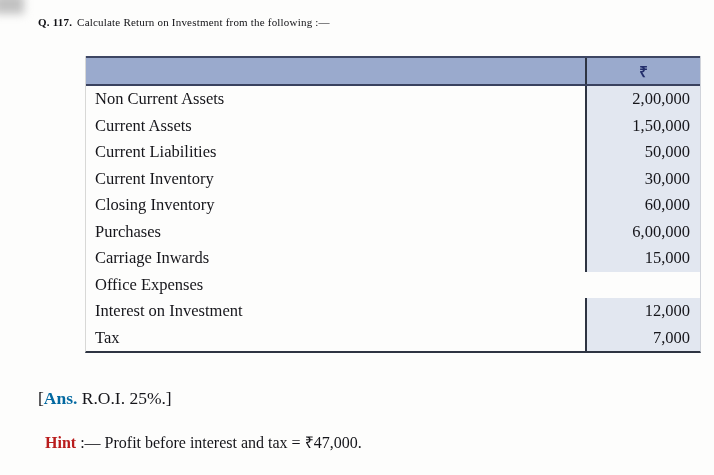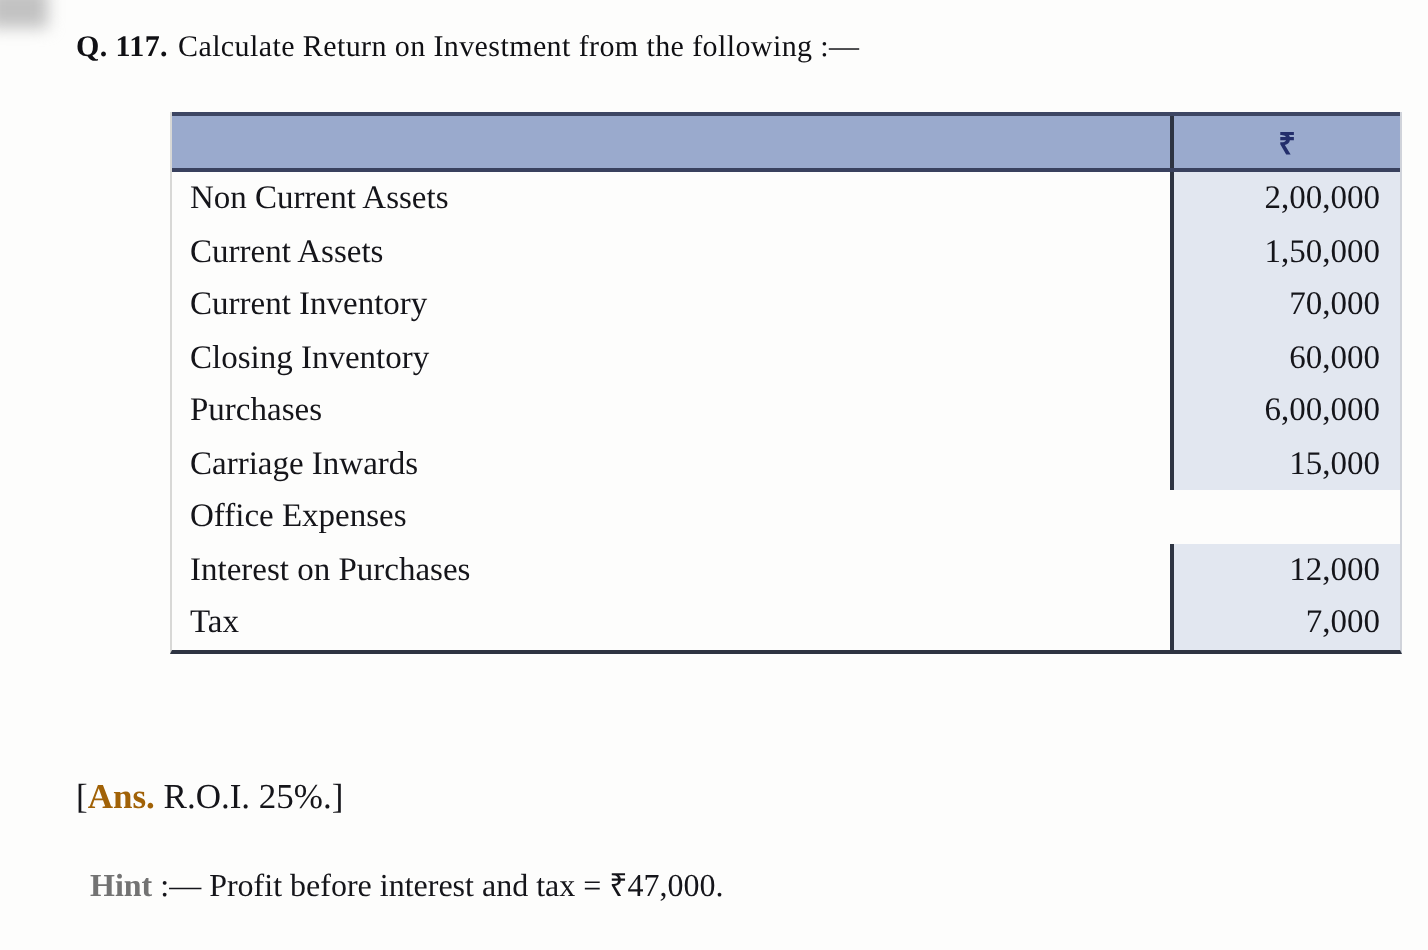--- a/index.html
+++ b/index.html
@@ -12,21 +12,21 @@
     color: #15151a;
   }
   .scan-corner {
     position: absolute; left: -6px; top: -6px;
     width: 30px; height: 20px;
     background: #c2c2c2;
     filter: blur(4px);
   }
   .title {
     position: absolute; left: 38px; top: 16px;
-    font-size: 15px; letter-spacing: 0.2px; color: #101014;
+    font-size: 11px; letter-spacing: 0.2px; color: #101014;
     white-space: nowrap;
   }
   .title .qnum { font-weight: bold; margin-right: 5px; }
 
   .qtable {
     position: absolute; left: 85px; top: 56px; width: 616px;
     border-bottom: 2px solid #2e3442;
     border-left: 1px solid #d8d8d6;
     border-right: 1px solid #d0d3da;
   }
@@ -54,26 +54,26 @@
     background: #e2e7f0;
     border-left: 2px solid #2e3442;
     font-size: 16.5px;
     display: flex; align-items: center; justify-content: flex-end;
     padding-right: 10px;
   }
   .answer {
     position: absolute; left: 38px; top: 388px;
     font-size: 17.5px; white-space: nowrap;
   }
-  .answer .ans-label { color: #a16207; font-weight: bold; }
+  .answer .ans-label { color: #0369a1; font-weight: bold; }
   .hint {
     position: absolute; left: 45px; top: 431px;
     font-size: 16px; white-space: nowrap;
   }
-  .hint .hint-label { color: #737373; font-weight: bold; }
+  .hint .hint-label { color: #b91c1c; font-weight: bold; }
 </style>
 </head>
 <body>
 
 <div class="scan-corner"></div>
 
 <div class="title">
   <span class="qnum">Q. 117.</span><span>Calculate Return on Investment from the following :—</span>
 </div>
 
@@ -85,40 +85,44 @@
 
   <div class="trow">
     <div class="cell-label">Non Current Assets</div>
     <div class="cell-value">2,00,000</div>
   </div>
   <div class="trow">
     <div class="cell-label">Current Assets</div>
     <div class="cell-value">1,50,000</div>
   </div>
   <div class="trow">
+    <div class="cell-label">Current Liabilities</div>
+    <div class="cell-value">50,000</div>
+  </div>
+  <div class="trow">
     <div class="cell-label">Current Inventory</div>
-    <div class="cell-value">70,000</div>
+    <div class="cell-value">30,000</div>
   </div>
   <div class="trow">
     <div class="cell-label">Closing Inventory</div>
     <div class="cell-value">60,000</div>
   </div>
   <div class="trow">
     <div class="cell-label">Purchases</div>
     <div class="cell-value">6,00,000</div>
   </div>
   <div class="trow">
     <div class="cell-label">Carriage Inwards</div>
     <div class="cell-value">15,000</div>
   </div>
   <div class="trow">
     <div class="cell-label">Office Expenses</div>
   </div>
   <div class="trow">
-    <div class="cell-label">Interest on Purchases</div>
+    <div class="cell-label">Interest on Investment</div>
     <div class="cell-value">12,000</div>
   </div>
   <div class="trow">
     <div class="cell-label">Tax</div>
     <div class="cell-value">7,000</div>
   </div>
 </div>
 
 <div class="answer">
   <span>[</span><span class="ans-label">Ans.</span><span> R.O.I. 25%.]</span>

